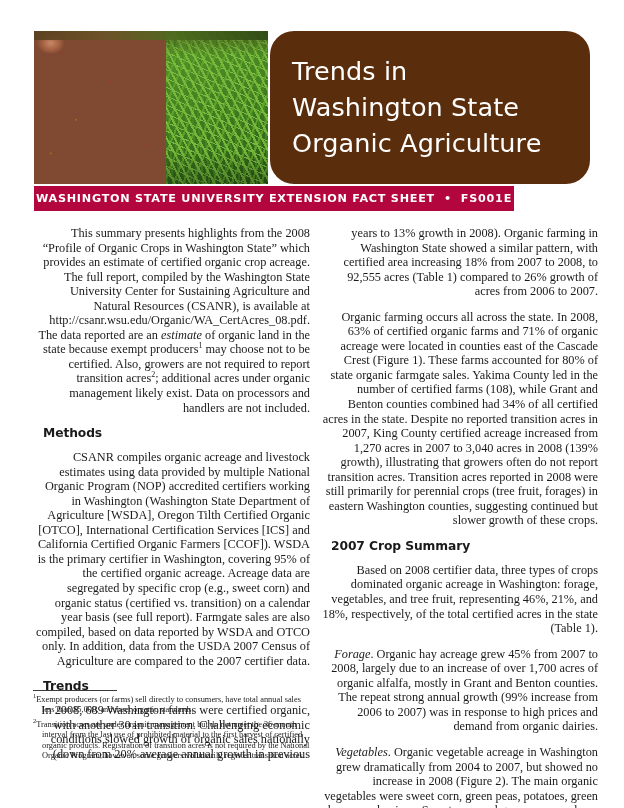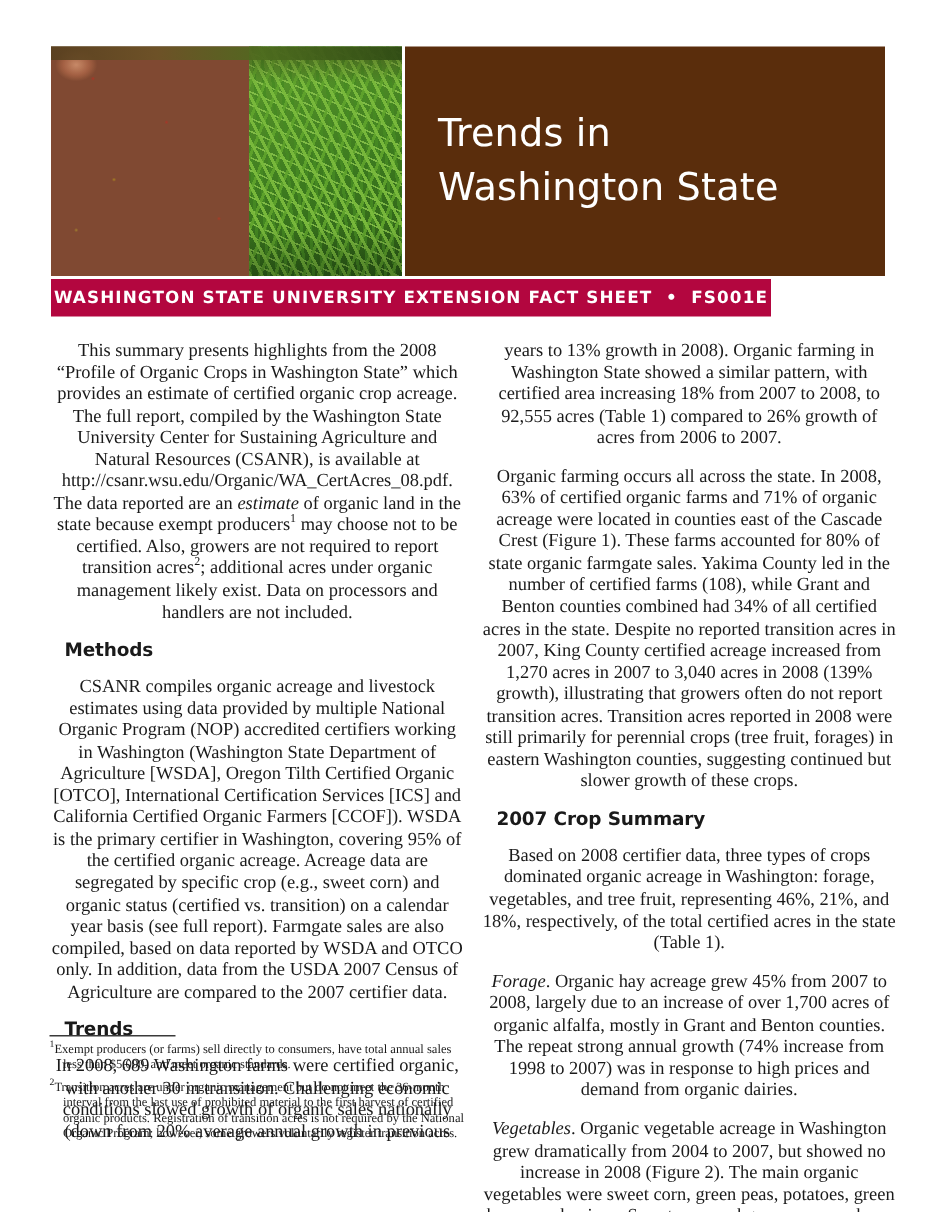--- a/index.html
+++ b/index.html
@@ -103,20 +103,21 @@
     width: 320px;
     height: 153px;
     background: #5a2d0c;
     color: #ffffff;
     font-family: "DejaVu Sans", "Liberation Sans", sans-serif;
     display: flex;
     flex-direction: column;
     justify-content: center;
     box-sizing: border-box;
     padding: 0 0 2px 22px;
+    border-radius: 24px;
   }
   .header-title .line {
     font-size: 25.5px;
     line-height: 36px;
     font-weight: 400;
     letter-spacing: .1px;
     white-space: nowrap;
   }
 
   
@@ -157,21 +158,21 @@
     top: 0;
     width: 277px;
   }
   .col-left  { left: 33px; }
   .col-right { left: 321px; }
 
   p.body {
     margin: 0 0 11px 0;
     font-size: 12.3px;
     line-height: 14.55px;
-    text-align: center;
+    text-align: right;
     hyphens: none;
   }
   h2.heading {
     margin: 3px 0 10px 10px;
     font-family: "DejaVu Sans", "Liberation Sans", sans-serif;
     font-size: 12.3px;
     font-weight: bold;
     letter-spacing: -.1px;
   }
   .run-in {
@@ -219,20 +220,21 @@
 
   <div class="header-photo">
     <div class="photo-potatoes"></div>
     <div class="photo-beans"></div>
     <div class="photo-topstrip"></div>
   </div>
 
   <div class="header-title">
     <div class="line">Trends in</div>
     <div class="line">Washington State</div>
+    <div class="line">Organic Agriculture</div>
   </div>
 </div>
 
 <div class="banner">
   <div class="banner-text">
     <span>WASHINGTON STATE UNIVERSITY EXTENSION FACT SHEET</span><span class="banner-sep">•</span><span>FS001E</span>
   </div>
 </div>
 
 <div class="columns">
@@ -253,21 +255,21 @@
   <div class="col col-right">
 
     <p class="body">years to 13% growth in 2008). Organic farming in Washington State showed a similar pattern, with certified area increasing 18% from 2007 to 2008, to 92,555 acres (Table 1) compared to 26% growth of acres from 2006 to 2007.</p>
 
     <p class="body">Organic farming occurs all across the state. In 2008, 63% of certified organic farms and 71% of organic acreage were located in counties east of the Cascade Crest (Figure 1). These farms accounted for 80% of state organic farmgate sales. Yakima County led in the number of certified farms (108), while Grant and Benton counties combined had 34% of all certified acres in the state. Despite no reported transition acres in 2007, King County certified acreage increased from 1,270 acres in 2007 to 3,040 acres in 2008 (139% growth), illustrating that growers often do not report transition acres. Transition acres reported in 2008 were still primarily for perennial crops (tree fruit, forages) in eastern Washington counties, suggesting continued but slower growth of these crops.</p>
 
     <h2 class="heading">2007 Crop Summary</h2>
 
     <p class="body">Based on 2008 certifier data, three types of crops dominated organic acreage in Washington: forage, vegetables, and tree fruit, representing 46%, 21%, and 18%, respectively, of the total certified acres in the state (Table 1).</p>
 
-    <p class="body"><em class="run-in">Forage</em><span>. Organic hay acreage grew 45% from 2007 to 2008, largely due to an increase of over 1,700 acres of organic alfalfa, mostly in Grant and Benton counties. The repeat strong annual growth (74% increase from 1998 to 2007) was in response to high prices and demand from organic dairies.</span></p>
+    <p class="body"><em class="run-in">Forage</em><span>. Organic hay acreage grew 45% from 2007 to 2008, largely due to an increase of over 1,700 acres of organic alfalfa, mostly in Grant and Benton counties. The repeat strong annual growth (99% increase from 2006 to 2007) was in response to high prices and demand from organic dairies.</span></p>
 
     <p class="body"><em class="run-in">Vegetables</em><span>. Organic vegetable acreage in Washington grew dramatically from 2004 to 2007, but showed no increase in 2008 (Figure 2). The main organic vegetables were sweet corn, green peas, potatoes, green beans, and onions. Sweet corn and green peas made up two-thirds of the state’s organic harvested vegetable acreage (including double crop). Much of this production went to processing, primarily for frozen products. Sweet corn acres showed a slight decline from 2007.</span></p>
   </div>
 </div>
 
 <div class="footnotes">
   <div class="footnote-rule"></div>
 
   <p class="footnote"><sup>1</sup><span class="fn-body">Exempt producers (or farms) sell directly to consumers, have total annual sales less than $5,000, and meet organic standards.</span></p>
 

